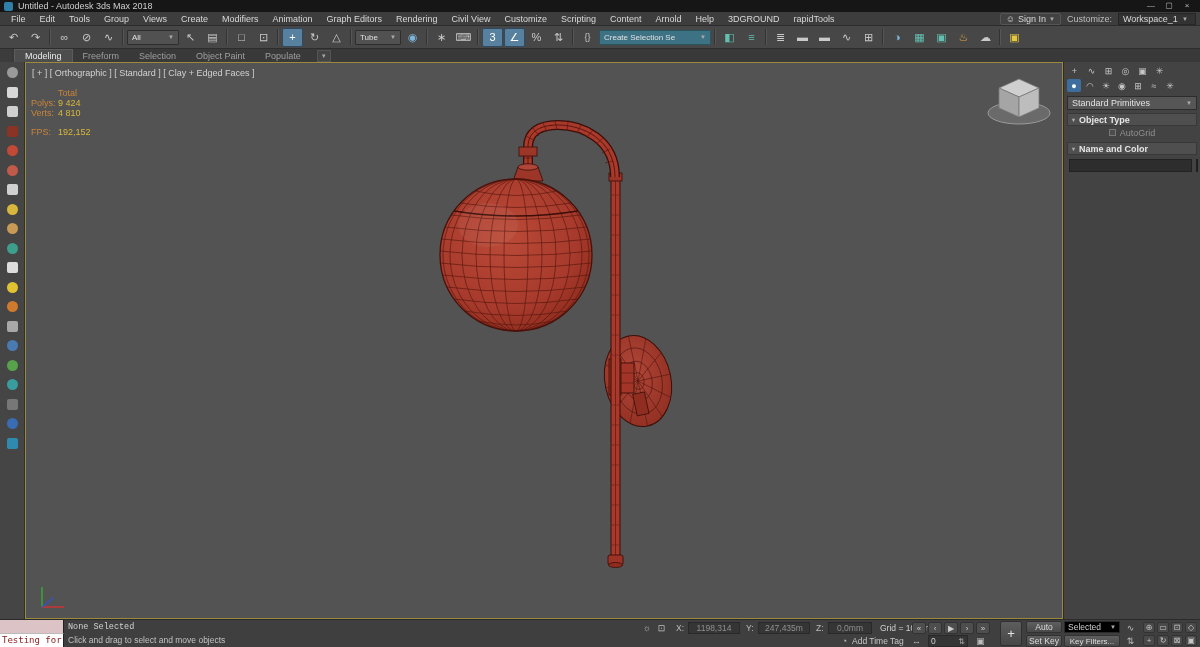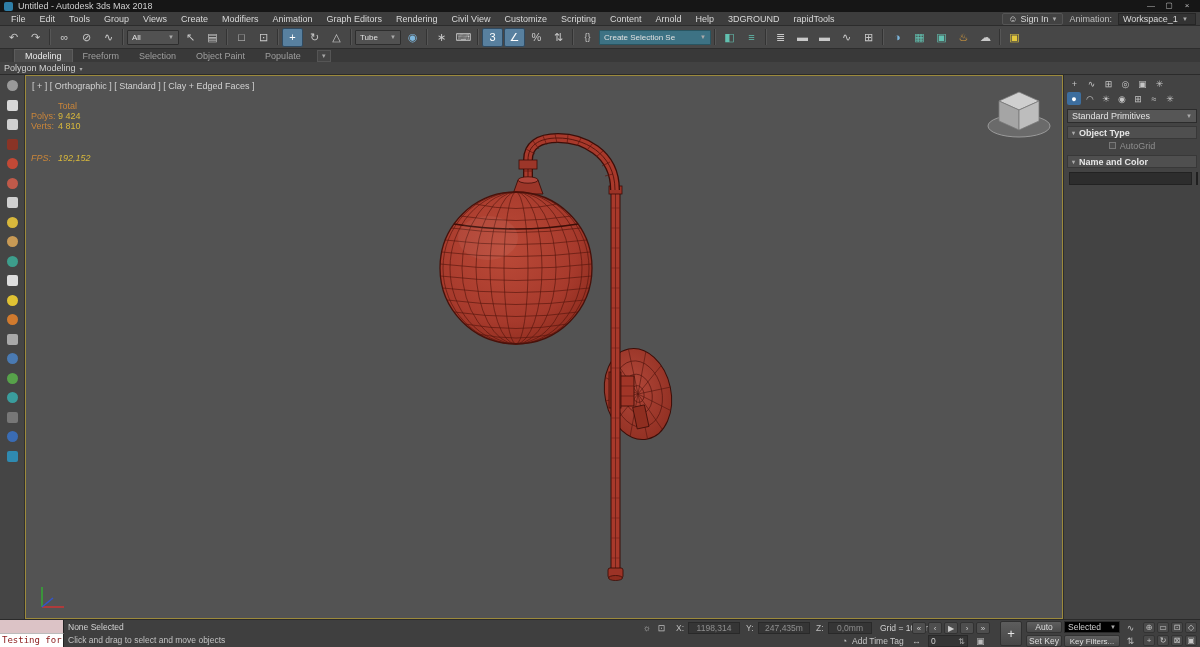--- a/index.html
+++ b/index.html
@@ -57,21 +57,21 @@
     display:flex; flex-direction:column; align-items:center; padding-top:5px; gap:8.5px; }
   .lt { width:11px; height:11px; flex:0 0 auto; }
   .rd { border-radius:50%; } .sq { border-radius:2px; }
 
   .viewport { position:relative; flex:1; background:#535353; border:1px solid #9c8a3c; overflow:hidden; }
   .vp-label { position:absolute; left:6px; top:5px; font-size:9px; color:#d2d2d2; }
   .stats { position:absolute; left:5px; top:25px; font-size:9px; line-height:10px; }
   .srow .slabel { display:inline-block; width:27px; color:#c9853a; }
   .srow .sval { color:#d9b93c; }
   .srow .sval.tot { color:#c9853a;margin-top:36px; }
-  .srow.fps { margin-top:22px;font-style:italic; }
+  .srow.fps { margin-top:9px; }
   .viewcube { position:absolute; right:6px; top:6px; }
   .axis { position:absolute; left:8px; bottom:5px; }
   .vp-svg { position:absolute; left:0; top:0; }
 
   
   .cpanel { width:137px; background:#434343; border-left:1px solid #2c2c2c; font-size:9px; }
   .cp-row { display:flex; align-items:center; padding:2px 3px 0; gap:2px; }
   .cp-tab { width:15px; height:13px; display:flex; align-items:center; justify-content:center;
     font-size:9px; color:#c6c6c6; border-radius:2px; }
   .cp-tab.cat { width:14px; }
@@ -94,21 +94,21 @@
   .nc-color { width:13px; height:13px; background:#b9b9b9; border:1px solid #1f1f1f; }
 
   
   .statusbar { height:28px; background:#3f3f3f; border-top:1px solid #2a2a2a; position:relative;
     font-size:8.5px; color:#cccccc; }
   .statusbar > div, .statusbar > span { position:absolute; }
   .sb-macro { left:0; top:0; width:64px; height:14px; background:#dcc3c6; border-right:1px solid #222; border-bottom:1px solid #bbb; }
   .sb-listener { left:0; top:14px; width:64px; height:14px; background:#ffffff; color:#8a1a1a;
     font-family:"DejaVu Sans Mono", monospace; font-size:9px; line-height:13px; padding-left:2px;
     border-right:1px solid #222; white-space:nowrap; overflow:hidden; }
-  .sb-line1 { left:68px; top:2px; color:#d2d2d2; }
+  .sb-line1 { left:68px; top:2px; color:#d2d2d2;font-family:Liberation Mono, monospace; }
   .sb-line2 { left:68px; top:15px; color:#c2c2c2; }
   .mini-ic { width:13px; height:12px; display:flex; align-items:center; justify-content:center;
     color:#bdbdbd; font-size:9px; }
   .clabel { color:#bdbdbd; top:3px; }
   .cfield { height:12px; width:52px; background:#353535; border:1px solid #292929; color:#8f8f8f;
     text-align:center; line-height:11px; top:2px; }
   .trb { width:14px; height:12px; background:#4e4e4e; border:1px solid #323232; color:#cfcfcf;
     text-align:center; line-height:11px; font-size:8px; border-radius:2px; }
   .skbtn { background:linear-gradient(#5f5f5f,#494949); border:1px solid #323232; border-radius:2px;
     color:#dedede; text-align:center; line-height:11px; height:12px; }
@@ -154,21 +154,21 @@
     <span class="menu-item">Arnold</span>
     <span class="menu-item">Help</span>
     <span class="menu-item">3DGROUND</span>
     <span class="menu-item">rapidTools</span>
     <span class="menu-right">
       <span class="signin">
         <span>☺</span>
         <span>Sign In</span>
         <span class="caret">▼</span>
       </span>
-      <span class="ws-label">Animation:</span>
+      <span class="ws-label">Customize:</span>
       <span class="ws-drop">
         <span>Workspace_1</span>
         <span class="caret">▼</span>
       </span>
     </span>
   </div>
 
   <div class="toolbar">
     <span class="tbtn">↶</span>
     <span class="tbtn">↷</span>
@@ -229,24 +229,20 @@
     <span class="tbtn yellow">▣</span>
   </div>
 
   <div class="ribbon-tabs">
     <span class="rtab active">Modeling</span>
     <span class="rtab">Freeform</span>
     <span class="rtab">Selection</span>
     <span class="rtab">Object Paint</span>
     <span class="rtab">Populate</span>
     <span class="rtab-min">▾</span>
-  </div>
-  <div class="ribbon-sub">
-    <span>Polygon Modeling</span>
-    <span class="caret">▾</span>
   </div>
 
   <div class="main">
 
     <div class="leftbar">
       <span class="lt rd" style="background:#9a9a9a"></span>
       <span class="lt sq" style="background:#d8d8d8"></span>
       <span class="lt sq" style="background:#cfcfcf"></span>
       <span class="lt sq" style="background:#8a3426"></span>
       <span class="lt rd" style="background:#c24936"></span>

